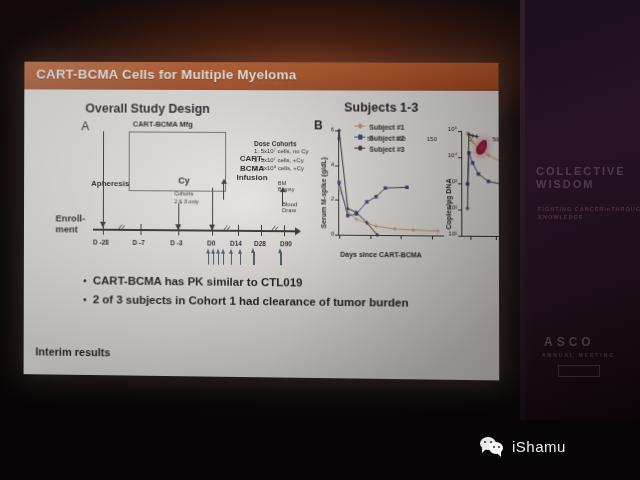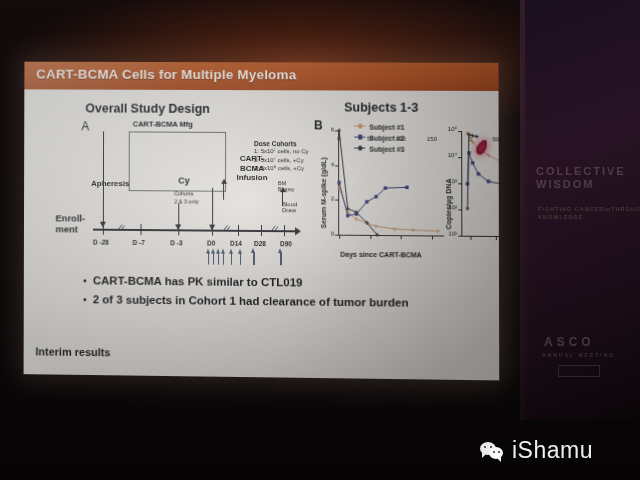--- a/index.html
+++ b/index.html
@@ -139,21 +139,21 @@
   
   .wm{position:absolute;left:480px;top:437px;display:flex;align-items:center;}
   .wm .bubbles{position:relative;width:26px;height:18px;margin-right:6px;}
   .b1{position:absolute;left:0;top:0;width:16px;height:13px;background:#e9e9ec;border-radius:50%;}
   .b1:after{content:"";position:absolute;left:2px;bottom:-3px;border-top:5px solid #e9e9ec;
      border-right:5px solid transparent;}
   .b2{position:absolute;left:9px;top:5px;width:14px;height:12px;background:#fafafa;border-radius:50%;}
   .b2:after{content:"";position:absolute;right:2px;bottom:-3px;border-top:5px solid #fafafa;
      border-left:5px solid transparent;}
   .dotw{position:absolute;width:2px;height:2px;background:#2a2a2a;border-radius:50%;}
-  .wmtxt{font-size:23px;color:#efefef;letter-spacing:.5px;}
+  .wmtxt{font-size:15px;color:#efefef;letter-spacing:.5px;}
 </style>
 </head>
 <body>
 
 <div id="photo">
   <div class="room-glow"></div>
 
   <div class="wall-banner">
     <div class="edge"></div>
     <div class="banner-txt bt1">COLLECTIVE</div>

